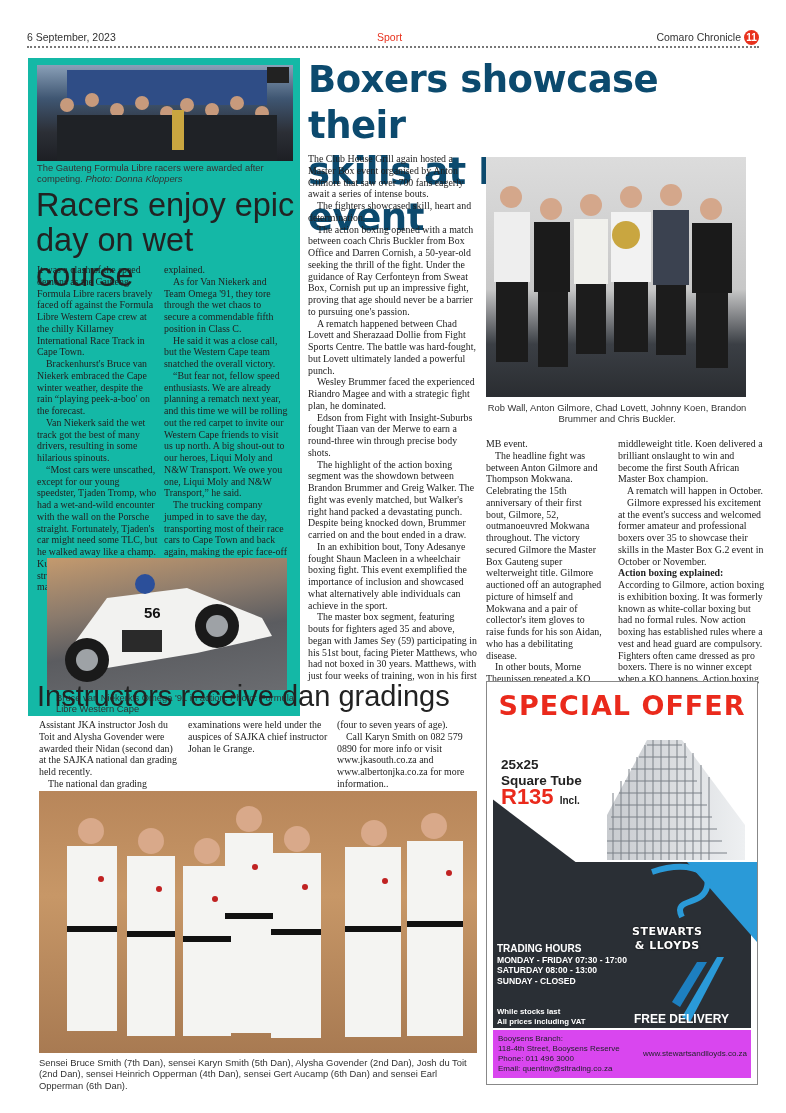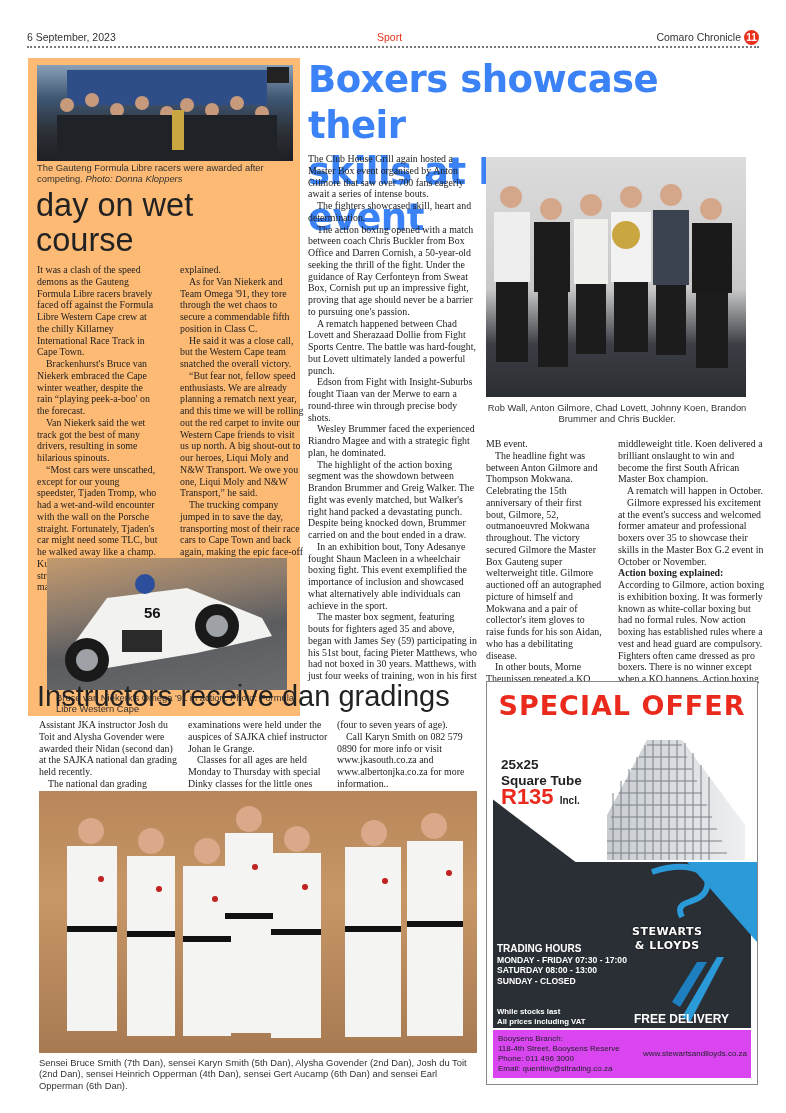--- a/index.html
+++ b/index.html
@@ -4,28 +4,28 @@
 <style>
 *{box-sizing:border-box;margin:0;padding:0}
 body{width:786px;height:1113px;background:#fff;position:relative;overflow:hidden;font-family:"Liberation Serif",serif;color:#222}
 .abs{position:absolute}
 .hdr{left:27px;top:31px;width:732px;height:14px;font-family:"Liberation Sans",sans-serif;font-size:10.5px;color:#333}
 .hdr .date{position:absolute;left:0;top:0}
 .hdr .sect{position:absolute;left:350px;top:0;color:#e8321e}
 .hdr .pub{position:absolute;right:18px;top:0}
 .hdr .pnum{position:absolute;right:0;top:-1px;width:15px;height:15px;border-radius:50%;background:#e8321e;color:#fff;font-weight:bold;font-size:10px;text-align:center;line-height:15px}
 .rule{left:27px;top:46px;width:732px;height:3px;border-top:2px dotted #777}
-.sidebar{left:28px;top:58px;width:272px;height:658px;background:#fdba74}
+.sidebar{left:28px;top:58px;width:272px;height:658px;background:#14b8a6}
 .photo{background:#6d7c8e}
 .cap{font-family:"Liberation Sans",sans-serif;font-size:9.4px;line-height:11.4px;color:#333}
 .body{font-size:9.9px;line-height:11.75px;color:#222}
 .body p{text-indent:9px}
 .body p.ni{text-indent:0}
 .headline-light{font-family:"Liberation Sans",sans-serif;font-weight:normal;color:#222}
-.headline-heavy{font-family:"DejaVu Sans",sans-serif;font-weight:bold;color:#3b82f6;letter-spacing:-0.5px}
+.headline-heavy{font-family:"DejaVu Sans",sans-serif;font-weight:bold;color:#0c4a6e;letter-spacing:-0.5px}
 .ad{left:486px;top:681px;width:272px;height:404px;border:1px solid #888;background:#fff;overflow:hidden}
 .ad .title{position:absolute;left:0;top:8px;width:100%;text-align:center;font-family:"DejaVu Sans",sans-serif;font-weight:bold;font-size:27px;color:#ea2a1c;letter-spacing:1px}
 .ad .dark{position:absolute;left:6px;top:108px;width:258px;height:238px;background:#2a2f35;clip-path:polygon(0 0,100% 0,100% 100%,0 100%)}
 .ad .white-wedge{position:absolute;left:6px;top:60px;width:258px;height:120px;background:#fff;clip-path:polygon(0 0,100% 0,100% 100%,32% 100%,0 48%)}
 .ad .prod{position:absolute;left:14px;top:75px;font-family:"Liberation Sans",sans-serif;font-weight:bold;font-size:13.5px;line-height:16px;color:#222}
 .ad .price{font-size:22px;color:#ea2a1c}
 .ad .price small{font-size:10px;color:#222}
 .tubes{position:absolute;left:120px;top:53px;width:140px;height:125px}
 .ad .brand{position:absolute;left:145px;top:243px;font-family:"DejaVu Sans",sans-serif;font-weight:bold;font-size:11px;line-height:14px;color:#fff;text-align:center;letter-spacing:0.5px;text-shadow:0 0 2px #000}
 .ad .hours{position:absolute;left:10px;top:262px;font-family:"Liberation Sans",sans-serif;font-weight:bold;font-size:8.6px;line-height:10.5px;color:#fff}
@@ -69,29 +69,30 @@
         </g>
       <rect x="135" y="45" width="12" height="40" fill="#c9a640"></rect>
       <rect x="230" y="2" width="22" height="16" fill="#222"></rect>
     </svg>
   </div>
   <div class="abs cap" style="left:9px;top:104px;width:256px;">
     <span>The Gauteng Formula Libre racers were awarded after competing.</span>
     <i>Photo: Donna Kloppers</i>
   </div>
   <div class="abs headline-light" style="left:8px;top:130px;width:262px;font-size:32.5px;line-height:35px;">
+    <div>Racers enjoy epic</div>
     <div>day on wet course</div>
   </div>
   <div class="abs body" style="left:9px;top:206px;width:123px;">
     <p class="ni">It was a clash of the speed demons as the Gauteng Formula Libre racers bravely faced off against the Formula Libre Western Cape crew at the chilly Killarney International Race Track in Cape Town.</p>
     <p>Brackenhurst's Bruce van Niekerk embraced the Cape winter weather, despite the rain “playing peek-a-boo' on the forecast.</p>
     <p>Van Niekerk said the wet track got the best of many drivers, resulting in some hilarious spinouts.</p>
     <p>“Most cars were unscathed, except for our young speedster, Tjaden Tromp, who had a wet-and-wild encounter with the wall on the Porsche straight. Fortunately, Tjaden's car might need some TLC, but he walked away like a champ. Kudos to the safety and strength of these racing machines,” he</p>
   </div>
-  <div class="abs body" style="left:152px;top:206px;width:124px;">
+  <div class="abs body" style="left:136px;top:206px;width:124px;">
     <p class="ni">explained.</p>
     <p>As for Van Niekerk and Team Omega '91, they tore through the wet chaos to secure a commendable fifth position in Class C.</p>
     <p>He said it was a close call, but the Western Cape team snatched the overall victory.</p>
     <p>“But fear not, fellow speed enthusiasts. We are already planning a rematch next year, and this time we will be rolling out the red carpet to invite our Western Cape friends to visit us up north. A big shout-out to our heroes, Liqui Moly and N&amp;W Transport. We owe you one, Liqui Moly and N&amp;W Transport,” he said.</p>
     <p>The trucking company jumped in to save the day, transporting most of their race cars to Cape Town and back again, making the epic face-off possible.</p>
   </div>
   <div class="abs photo" style="left:19px;top:500px;width:240px;height:132px;background:linear-gradient(170deg,#c49a6e 0%,#8a7a6c 35%,#5b5c60 60%,#6a6c70 100%);">
     <svg width="240" height="132">
       <polygon points="20,95 60,40 140,30 215,60 225,78 150,95 60,110" fill="#f2f2f0"></polygon>
       <rect x="75" y="72" width="40" height="22" fill="#2a2a2a"></rect>
@@ -108,22 +109,22 @@
 
 <div class="abs headline-heavy" style="left:308px;top:57px;width:460px;font-size:37px;line-height:46px;">
   <div>Boxers showcase their</div>
   <div>skills at Master Box event</div>
 </div>
 <div class="abs body" style="left:308px;top:153px;width:170px;">
   <p class="ni">The Club House Grill again hosted a Master Box event organised by Anton Gilmore that saw over 700 fans eagerly await a series of intense bouts.</p>
   <p>The fighters showcased skill, heart and determination.</p>
   <p>The action boxing opened with a match between coach Chris Buckler from Box Office and Darren Cornish, a 50-year-old seeking the thrill of the fight. Under the guidance of Ray Cerfonteyn from Sweat Box, Cornish put up an impressive fight, proving that age should never be a barrier to pursuing one's passion.</p>
   <p>A rematch happened between Chad Lovett and Sherazaad Dollie from Fight Sports Centre. The battle was hard-fought, but Lovett ultimately landed a powerful punch.</p>
+  <p>Wesley Brummer faced the experienced Riandro Magee and with a strategic fight plan, he dominated.</p>
   <p>Edson from Fight with Insight-Suburbs fought Tiaan van der Merwe to earn a round-three win through precise body shots.</p>
-  <p>Wesley Brummer faced the experienced Riandro Magee and with a strategic fight plan, he dominated.</p>
   <p>The highlight of the action boxing segment was the showdown between Brandon Brummer and Greig Walker. The fight was evenly matched, but Walker's right hand packed a devastating punch. Despite being knocked down, Brummer carried on and the bout ended in a draw.</p>
   <p>In an exhibition bout, Tony Adesanye fought Shaun Macleen in a wheelchair boxing fight. This event exemplified the importance of inclusion and showcased what alternatively able individuals can achieve in the sport.</p>
   <p>The master box segment, featuring bouts for fighters aged 35 and above, began with James Sey (59) participating in his 51st bout, facing Pieter Matthews, who had not boxed in 30 years. Matthews, with just four weeks of training, won in his first</p>
 </div>
 <div class="abs photo" style="left:486px;top:157px;width:260px;height:240px;background:linear-gradient(180deg,#dcdcdc 0%,#c8c8c8 55%,#3b3f45 78%,#2a2d31 100%);">
   <svg width="260" height="240">
     <g fill="#d4a78b">
       <circle cx="25" cy="40" r="11"></circle>
         <circle cx="65" cy="52" r="11"></circle>
         <circle cx="105" cy="48" r="11"></circle>
@@ -163,21 +164,20 @@
   <p class="ni">According to Gilmore, action boxing is exhibition boxing. It was formerly known as white-collar boxing but had no formal rules. Now action boxing has established rules where a vest and head guard are compulsory. Fighters often came dressed as pro boxers. There is no winner except when a KO happens. Action boxing is mainly for people to have a go at boxing and display their ability as boxers.</p>
 </div>
 
 <div class="abs headline-light" style="left:37px;top:679px;width:450px;font-size:29px;line-height:34px;">Instructors receive dan gradings</div>
 <div class="abs body" style="left:39px;top:719px;width:140px;">
   <p class="ni">Assistant JKA instructor Josh du Toit and Alysha Govender were awarded their Nidan (second dan) at the SAJKA national dan grading held recently.</p>
   <p>The national dan grading</p>
 </div>
 <div class="abs body" style="left:188px;top:719px;width:140px;">
   <p class="ni">examinations were held under the auspices of SAJKA chief instructor Johan le Grange.</p>
-  <p>Classes for all ages are held Monday to Thursday with special Dinky classes for the little ones</p>
 </div>
 <div class="abs body" style="left:337px;top:719px;width:140px;">
   <p class="ni">(four to seven years of age).</p>
   <p>Call Karyn Smith on 082 579 0890 for more info or visit www.jkasouth.co.za and www.albertonjka.co.za for more information..</p>
 </div>
 <div class="abs photo" style="left:39px;top:791px;width:438px;height:262px;background:linear-gradient(180deg,#b8865a 0%,#c79767 40%,#a87a52 100%);">
   <svg width="438" height="262">
     <g fill="#d9a98a">
       <circle cx="52" cy="40" r="13"></circle>
         <circle cx="112" cy="50" r="13"></circle>

